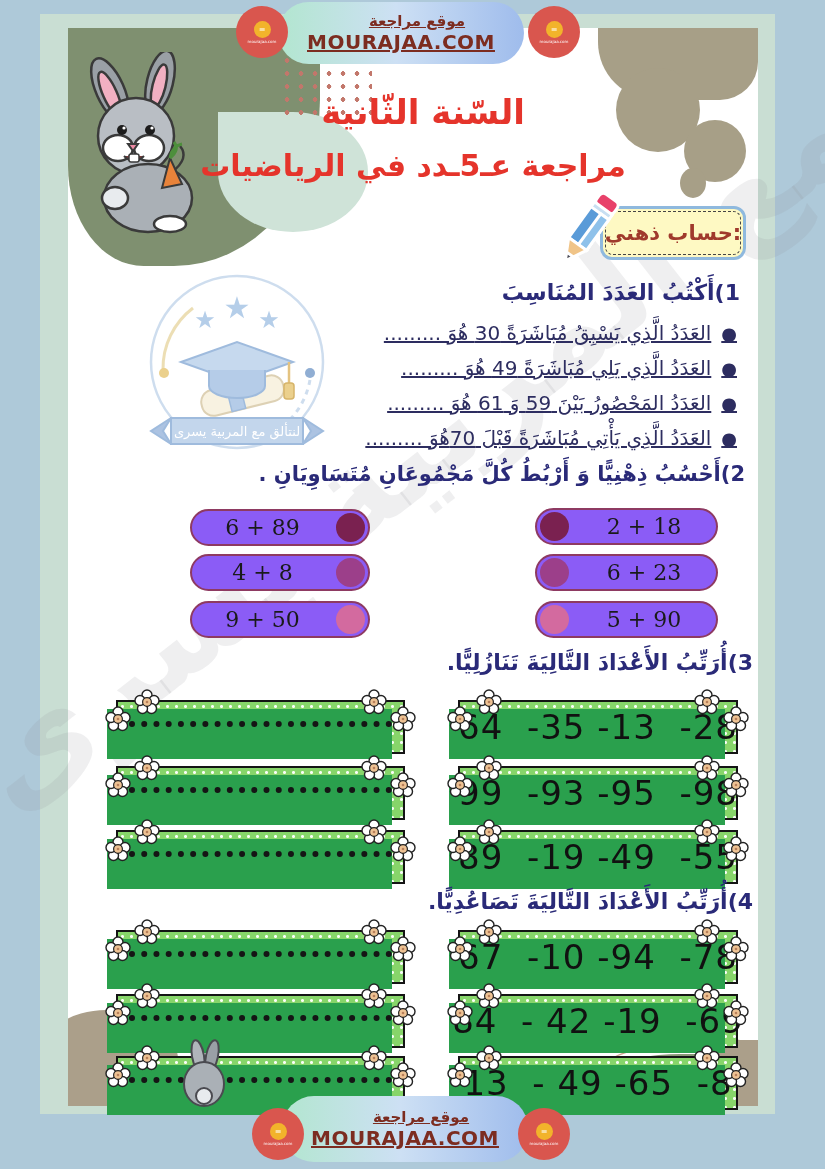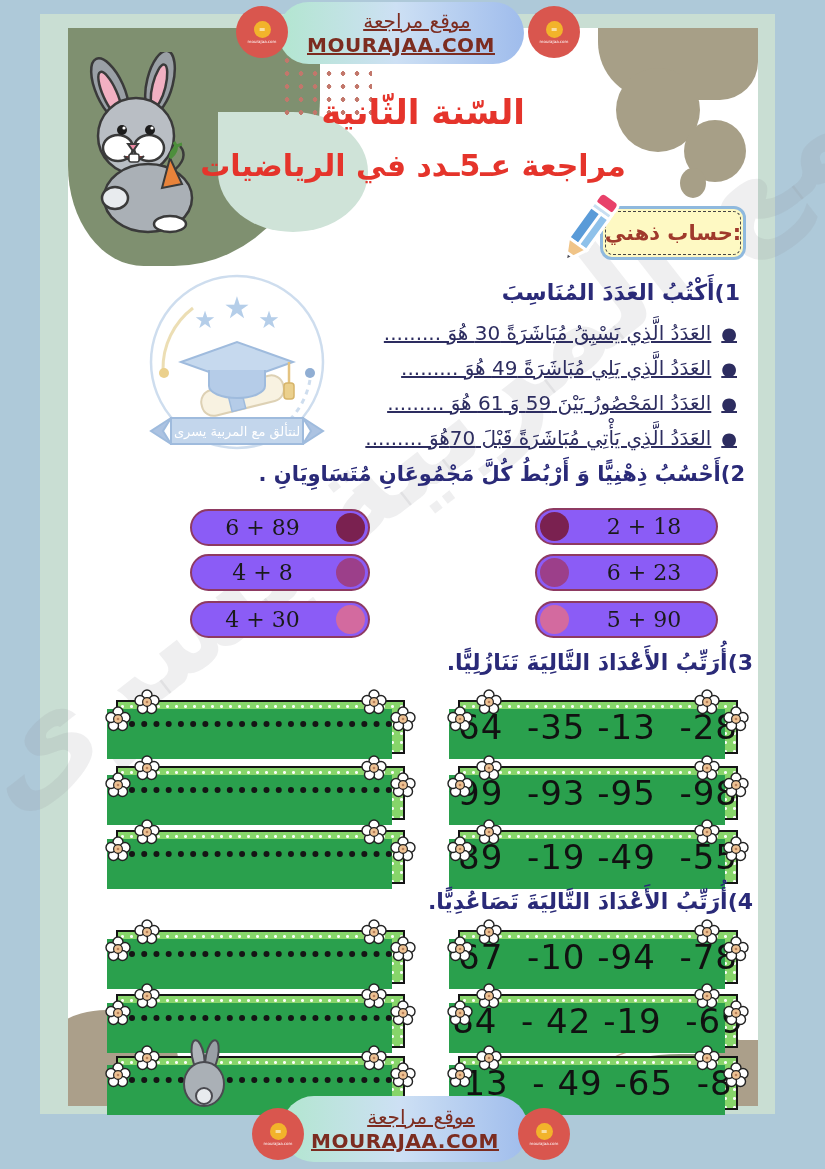--- a/index.html
+++ b/index.html
@@ -29,21 +29,21 @@
   #blob-br2{right:0;bottom:0;width:70px;height:66px;background:#ab9f8a;border-radius:60% 0 0 0;}
   #branch-line{right:6px;bottom:30px;width:150px;height:34px;border-top:2px solid #cfa391;
            border-radius:50%;transform:rotate(-8deg);}
 
   
   .site-pill{width:246px;height:62px;border-radius:32px;
      background:linear-gradient(90deg,#b2e6cf,#cde0f4 48%,#9fbcec);
      display:flex;flex-direction:column;align-items:center;justify-content:center;z-index:30;}
   #header-pill{left:278px;top:2px;}
   #footer-pill{left:282px;top:1096px;height:66px;}
-  .site-ar{font-size:20px;font-weight:normal;color:#7c2c20;text-decoration:underline;margin-left:32px;}
+  .site-ar{font-size:15px;font-weight:bold;color:#7c2c20;text-decoration:underline;margin-left:32px;}
   .site-en{font-size:20px;font-weight:bold;color:#7c2c20;text-decoration:underline;letter-spacing:.5px;}
   .red-badge{width:52px;height:52px;border-radius:50%;background:#d9564e;z-index:31;
      display:flex;flex-direction:column;align-items:center;justify-content:center;gap:1px;}
   .red-badge .coin{width:17px;height:17px;border-radius:50%;background:#f2b32b;
      display:flex;align-items:center;justify-content:center;font-size:8px;color:#fff;}
   .red-badge .cap{font-size:4px;color:#ffffff;line-height:5px;text-align:center;}
   #hb-l{left:236px;top:6px;} #hb-r{left:528px;top:6px;}
   #fb-l{left:252px;top:1108px;} #fb-r{left:518px;top:1108px;}
 
   
@@ -247,21 +247,21 @@
 
   <div class="abs pill pill-l" style="top:509px">
     <span class="num">6 + 89</span>
     <span class="dotc" style="background-color: rgb(122, 33, 80);"></span>
   </div>
   <div class="abs pill pill-l" style="top:554px">
     <span class="num">4 + 8</span>
     <span class="dotc" style="background-color: rgb(156, 63, 138);"></span>
   </div>
   <div class="abs pill pill-l" style="top:601px">
-    <span class="num">4 + 30</span>
+    <span class="num">9 + 50</span>
     <span class="dotc" style="background-color: rgb(211, 106, 159);"></span>
   </div>
 
   <div id="s3-head" class="abs sec-head">3)أُرَتِّبُ الأَعْدَادَ التَّالِيَةَ تَنَازُلِيًّا.</div>
 
   <div class="abs gbox col-r" style="top:700px">
     <svg class="fl f1">
         <use href="#flw"></use>
       </svg>
       <svg class="fl f2">

